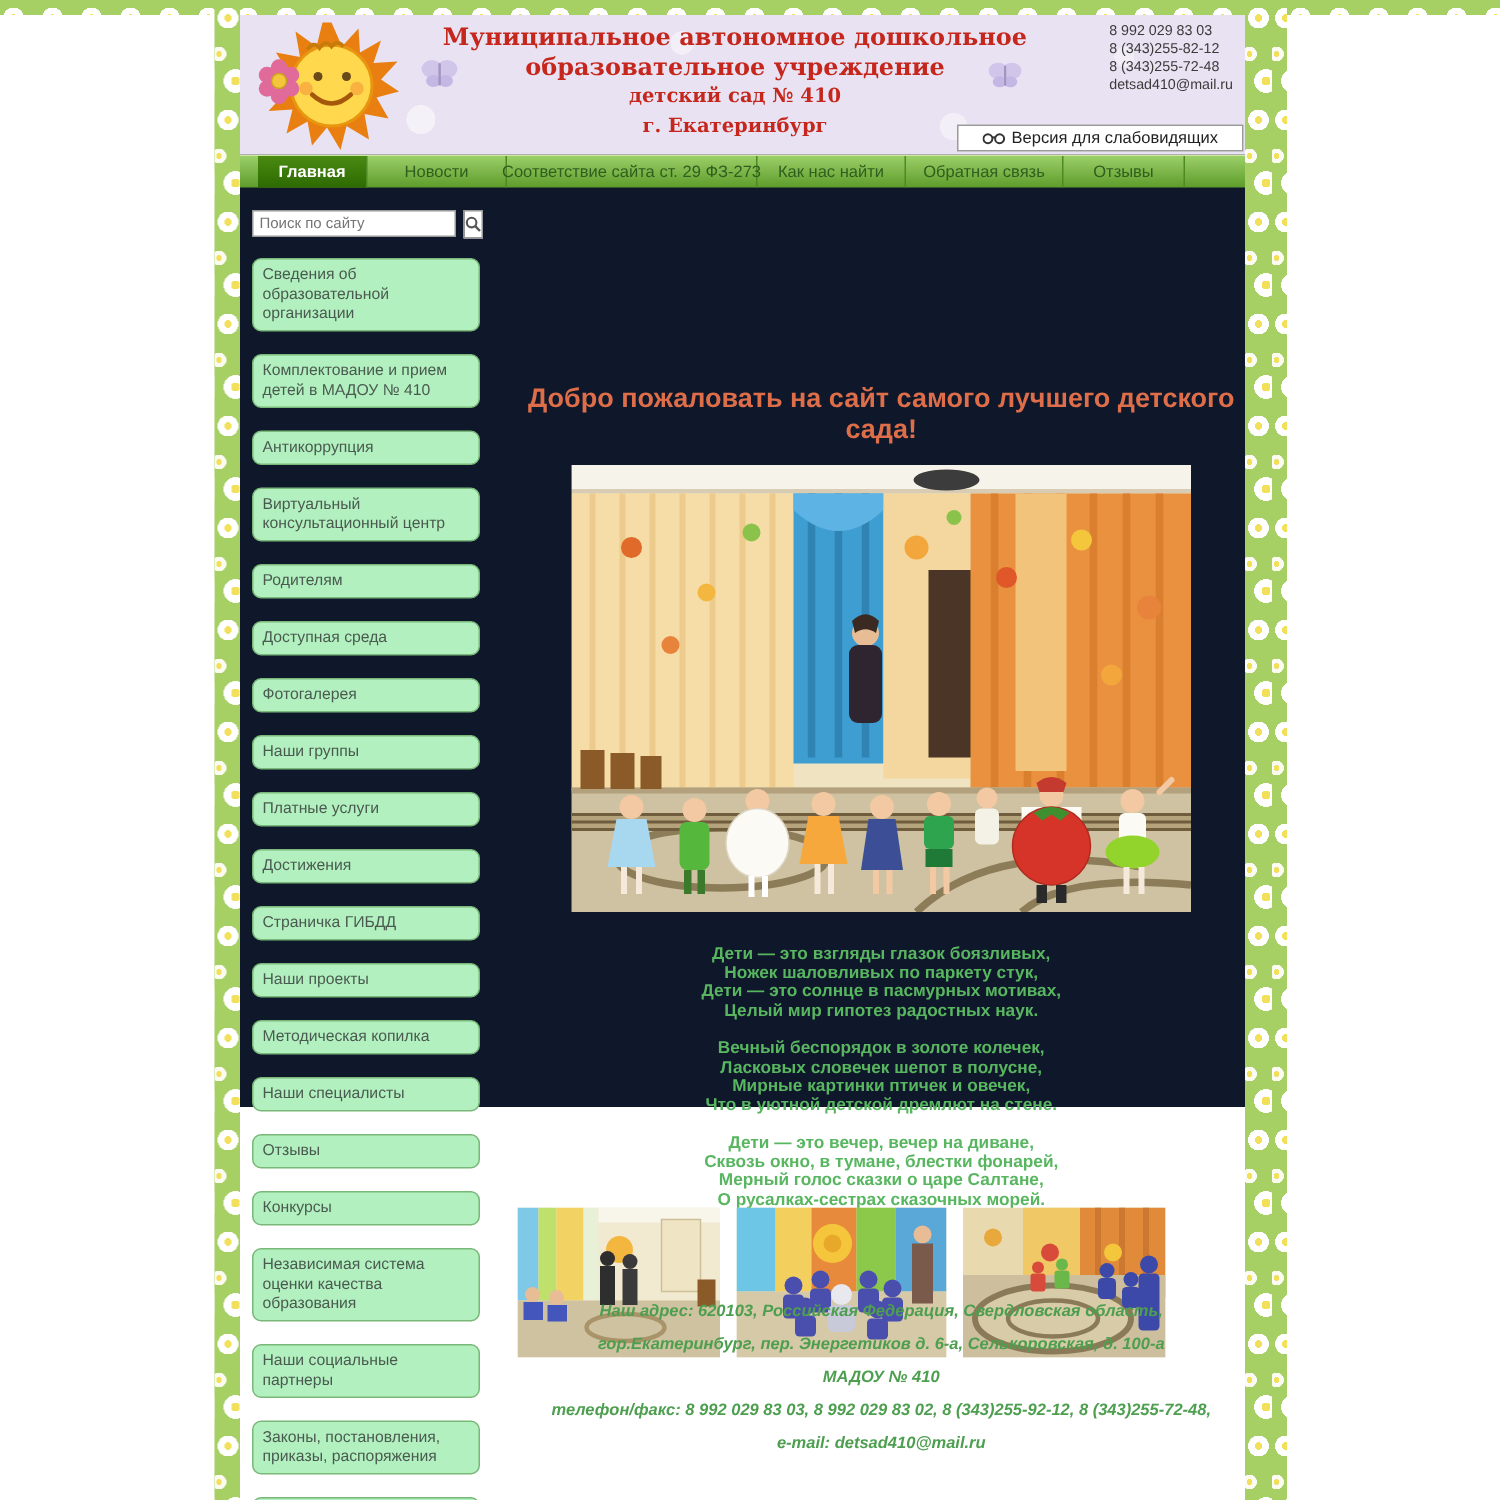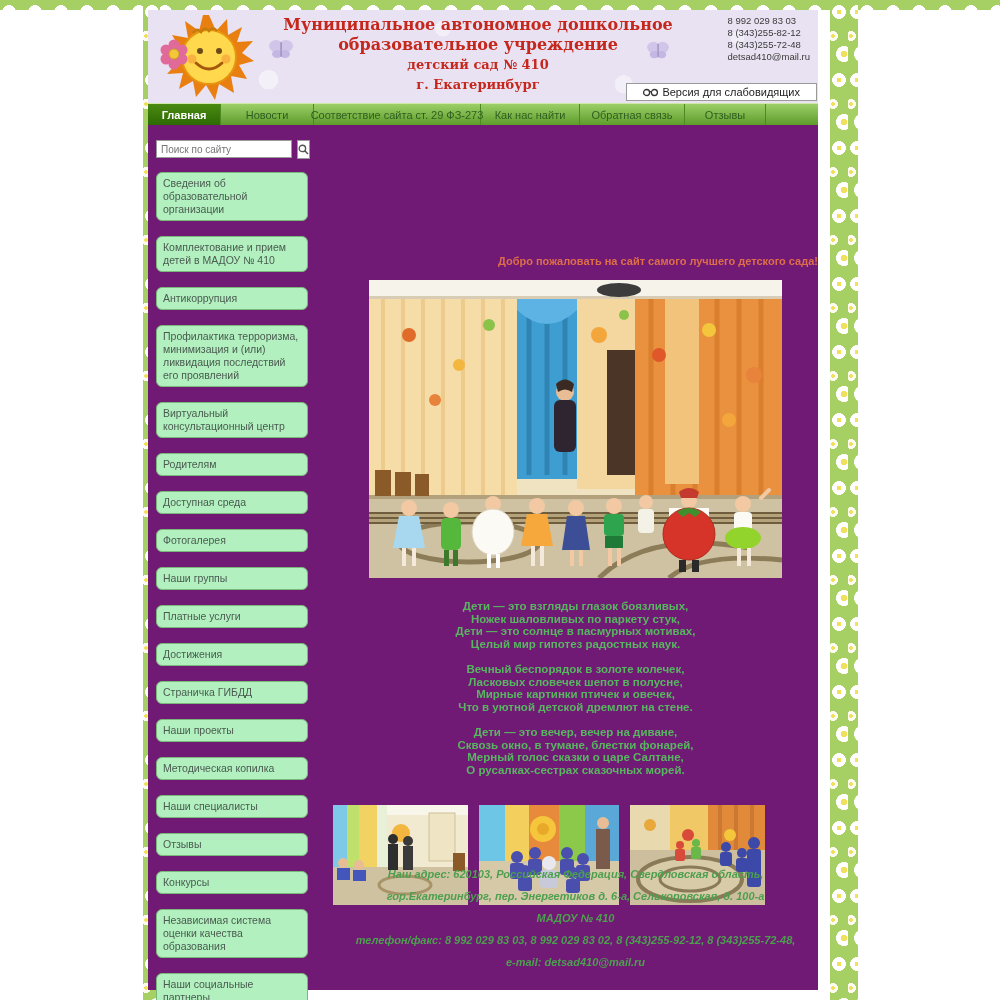--- a/index.html
+++ b/index.html
@@ -12,54 +12,54 @@
       radial-gradient(circle 7px   at 9px 12px,#ffffff 98%,transparent 100%),
       radial-gradient(circle 2px   at 3px 36px,#f2df5a 98%,transparent 100%),
       radial-gradient(circle 5px   at 3px 36px,#fbfbf2 98%,transparent 100%),
       radial-gradient(circle 3px   at 14px 54px,#f2df5a 98%,transparent 100%),
       radial-gradient(circle 8px   at 14px 54px,#ffffff 98%,transparent 100%);
     background-size:18px 68px;}
   .band-top{position:absolute;left:0;top:0;width:1000px;height:10px;background-size:26px 30px;}
   .strip-left{position:absolute;left:143px;top:0;width:17px;height:1000px;}
   .strip-right{position:absolute;left:830px;top:0;width:28px;height:1000px;}
   
-  .content{position:absolute;left:148px;top:10px;width:670px;height:980px;background:#701a75;}
+  .content{position:absolute;left:160px;top:10px;width:670px;height:728px;background:#0f172a;}
   
   .banner{position:relative;height:93px;background:#e9e2f2;
     background-image:
       radial-gradient(circle 16px at 18% 75%,rgba(255,255,255,.5) 60%,transparent 61%),
       radial-gradient(circle 13px at 44% 20%,rgba(255,255,255,.45) 60%,transparent 61%),
       radial-gradient(circle 15px at 71% 80%,rgba(255,255,255,.45) 60%,transparent 61%),
       radial-gradient(circle 11px at 88% 30%,rgba(255,255,255,.4) 60%,transparent 61%);}
   .logo{position:absolute;left:4px;top:2px;}
   .title-wrap{position:absolute;left:130px;top:5px;width:400px;text-align:center;
     color:#c5271d;font-family:"DejaVu Serif",serif;font-weight:bold;font-size:16px;line-height:20px;}
   .title-wrap .small{font-size:13px;}
   .contacts{position:absolute;right:8px;top:5px;font-size:9.5px;line-height:12px;color:#3a3a3a;}
   .butterfly{position:absolute;opacity:.75;}
   .a11y-btn{position:absolute;right:1px;bottom:2px;display:flex;align-items:center;gap:4px;
     background:#ffffff;border:1px solid #9a9a9a;padding:2px 16px;font-size:11px;color:#222;cursor:pointer;}
   
   .nav{display:flex;height:21px;background:linear-gradient(#9ccf68,#5d9c2b);border-top:1px solid #cfe8a8;
-    font-size:11px;color:#2f5e1e;}
+    font-size:11px;color:#2f5e1e;padding-left:12px;}
   .tab{display:flex;align-items:center;justify-content:center;border-right:1px solid #4e8a22;
     cursor:pointer;white-space:nowrap;padding:0 4px;}
   .tab.active{background:linear-gradient(#4a8a12,#2d6a02);color:#ffffff;font-weight:bold;}
   
   .sidebar-col{position:absolute;left:8px;top:130px;width:152px;}
   .search-row{display:flex;align-items:flex-start;gap:5px;}
   .search-input{width:126px;height:14px;border:1px solid #999;font-size:10px;padding:1px 4px;color:#444;}
   .search-btn{width:17px;height:17px;border:1px solid #999;background:#fff;display:flex;
     align-items:center;justify-content:center;cursor:pointer;}
   .side-list{margin-top:13px;}
   .side-item{background:#b2f1bf;border:1px solid #79b879;border-radius:6px;margin-bottom:15px;
     padding:4px 6px;font-size:10.5px;line-height:13px;color:#4a5a50;cursor:pointer;}
   
   .main-col{position:absolute;left:185px;top:130px;width:485px;}
-  .welcome{text-align:right;font-size:11px;font-weight:bold;color:#dd6e49;margin:0 0 0 0;}
+  .welcome{text-align:center;font-size:18px;font-weight:bold;color:#dd6e49;margin:0 0 0 0;}
   .main-photo{display:block;margin:13px auto 0;}
   .poem{margin-top:22px;text-align:center;font-size:11.5px;line-height:12.5px;
     color:#58b660;font-weight:bold;}
   .stanza{margin-bottom:13px;}
   .thumbs{position:absolute;left:0;top:550px;display:flex;gap:11px;}
   .thumb{border:0;display:block;}
   
   .footer{position:absolute;left:185px;top:858px;width:485px;text-align:center;
     font-size:11px;line-height:12px;font-style:italic;font-weight:bold;color:#4d9f4f;}
   .footer div{margin-bottom:10px;}
@@ -157,21 +157,20 @@
           <svg width="11" height="11" viewBox="0 0 11 11">
             <circle cx="4.4" cy="4.4" r="3.2" fill="none" stroke="#555" stroke-width="1.4"></circle>
             <path d="M6.8 6.8 L10 10" stroke="#555" stroke-width="1.6"></path>
           </svg>
         </div>
       </div>
       <div class="side-list">
         <div class="side-item">Сведения об образовательной организации</div>
         <div class="side-item">Комплектование и прием детей в МАДОУ № 410</div>
         <div class="side-item">Антикоррупция</div>
-        <div class="side-item">Профилактика терроризма, минимизация и (или) ликвидация последствий его проявлений</div>
         <div class="side-item">Виртуальный консультационный центр</div>
         <div class="side-item">Родителям</div>
         <div class="side-item">Доступная среда</div>
         <div class="side-item">Фотогалерея</div>
         <div class="side-item">Наши группы</div>
         <div class="side-item">Платные услуги</div>
         <div class="side-item">Достижения</div>
         <div class="side-item">Страничка ГИБДД</div>
         <div class="side-item">Наши проекты</div>
         <div class="side-item">Методическая копилка</div>

